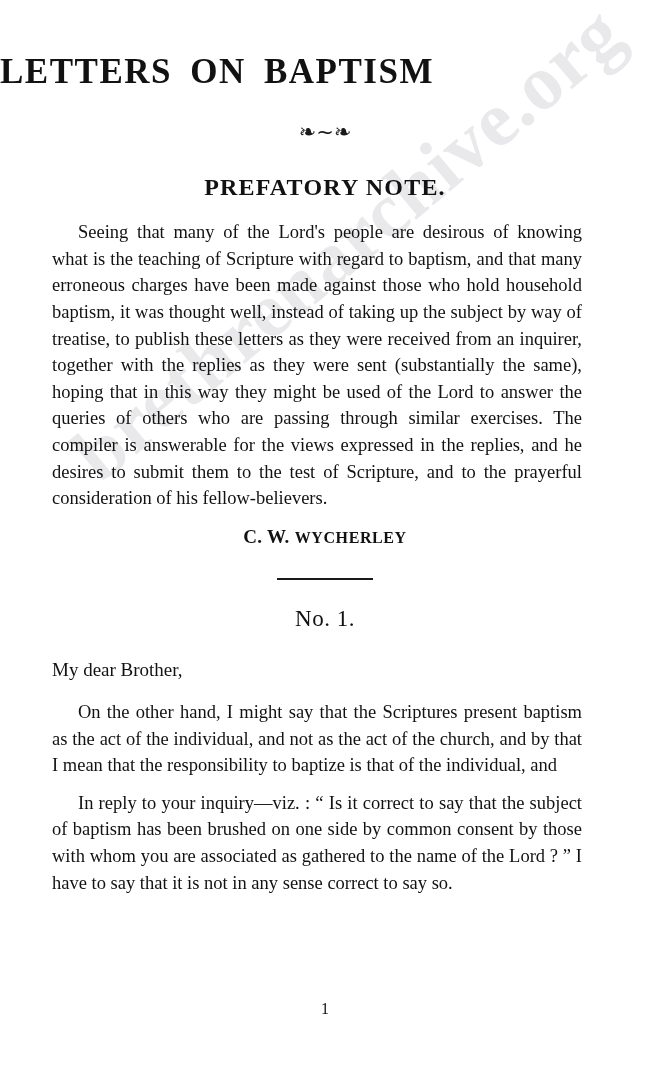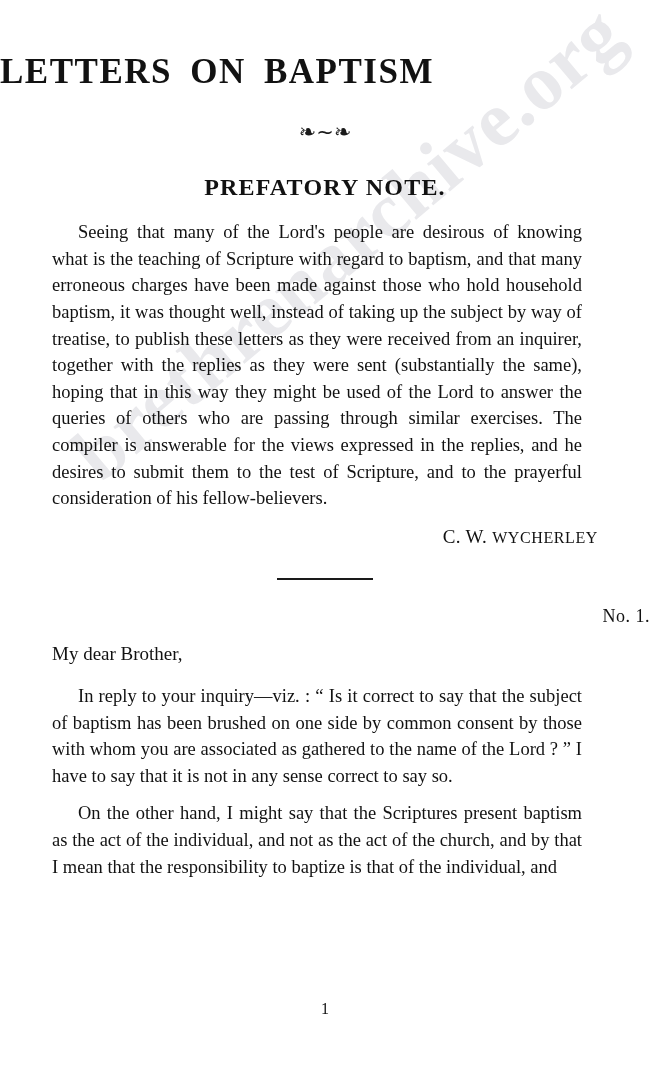--- a/index.html
+++ b/index.html
@@ -84,57 +84,58 @@
     text-justify: inter-word;
     margin: 0 16px 0 0;
     text-indent: 26px;
     hyphens: none;
   }
   p.para + p.para {
     margin-top: 11px;
   }
 
   .signature {
-    text-align: right;
+    text-align: center;
     font-size: 19px;
     margin: 14px 52px 16px 52px;
     letter-spacing: 0.3px;
+    font-weight: bold;
   }
   .signature .smallcaps {
     font-size: 16px;
     letter-spacing: 0.6px;
   }
 
   .rule-wrap {
     text-align: center;
     margin-top: 18px;
   }
   .rule {
     display: inline-block;
     width: 96px;
     height: 2px;
     background: #1a1a1a;
   }
 
   .letter-number {
-    text-align: right;
-    font-size: 18px;
+    text-align: center;
+    font-size: 23px;
     margin-top: 22px;
     letter-spacing: 0.5px;
   }
 
   .letter-date {
     text-align: right;
     font-size: 19px;
     margin: 12px 52px 0 52px;
   }
 
   .salutation {
     font-size: 19px;
-    margin: 16px 52px 0 52px;
+    margin: 27px 52px 0 52px;
     text-align: left;
   }
 
   .folio {
     position: absolute;
     bottom: 52px;
     left: 0;
     width: 650px;
     text-align: center;
     font-size: 16px;
@@ -167,19 +168,19 @@
   <div class="rule-wrap">
     <span class="rule"></span>
   </div>
 
   <div class="letter-number">No.  1.</div>
 
 
   <div class="salutation">My dear Brother,</div>
 
   <div class="body-block">
+    <p class="para">On the other hand, I might say that the Scriptures present baptism as the act of the individual, and not as the act of the church, and by that I mean that the responsibility to baptize is that of the individual, and</p>
     <p class="para">In reply to your inquiry—viz. :  “ Is it correct to say that the subject of baptism has been brushed on one side by common consent by those with whom you are associated as gathered to the name of the Lord ? ” I have to say that it is not in any sense correct to say so.</p>
-    <p class="para">On the other hand, I might say that the Scriptures present baptism as the act of the individual, and not as the act of the church, and by that I mean that the responsibility to baptize is that of the individual, and</p>
   </div>
 
 </div>
 
 <div class="folio">1</div>
 
 </body></html>

